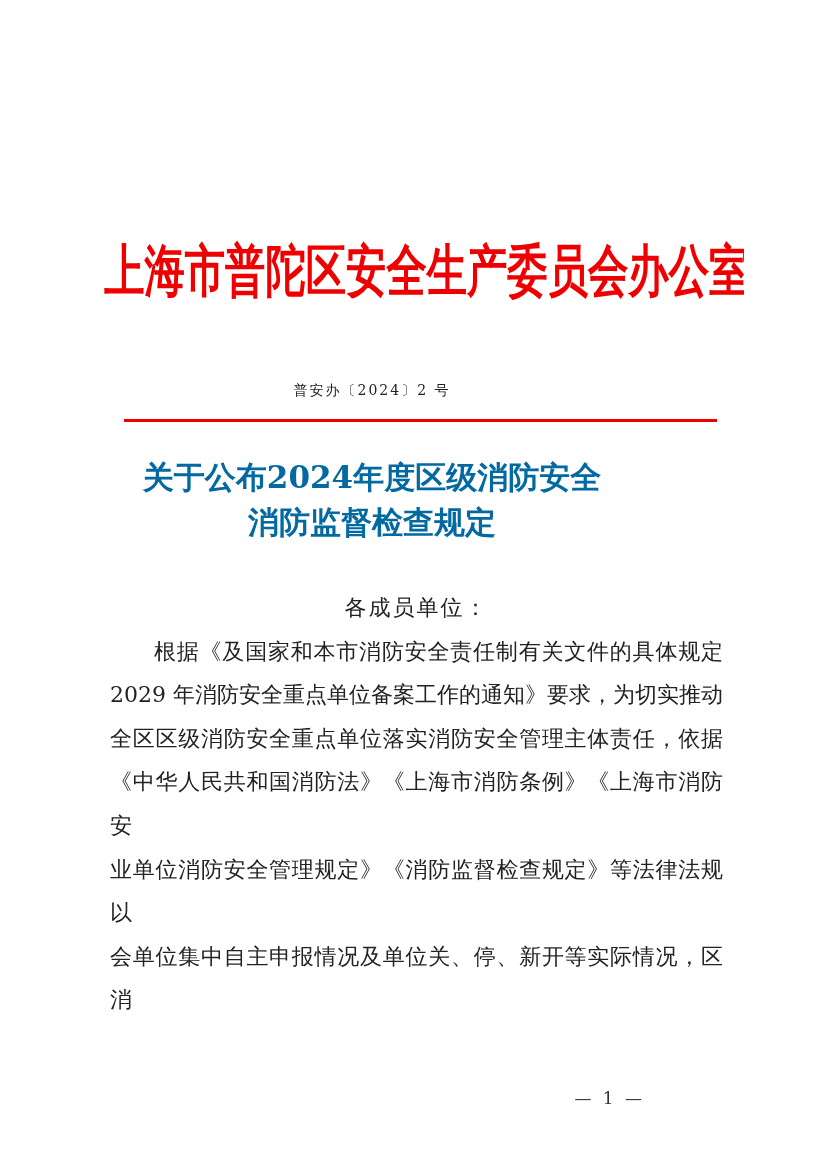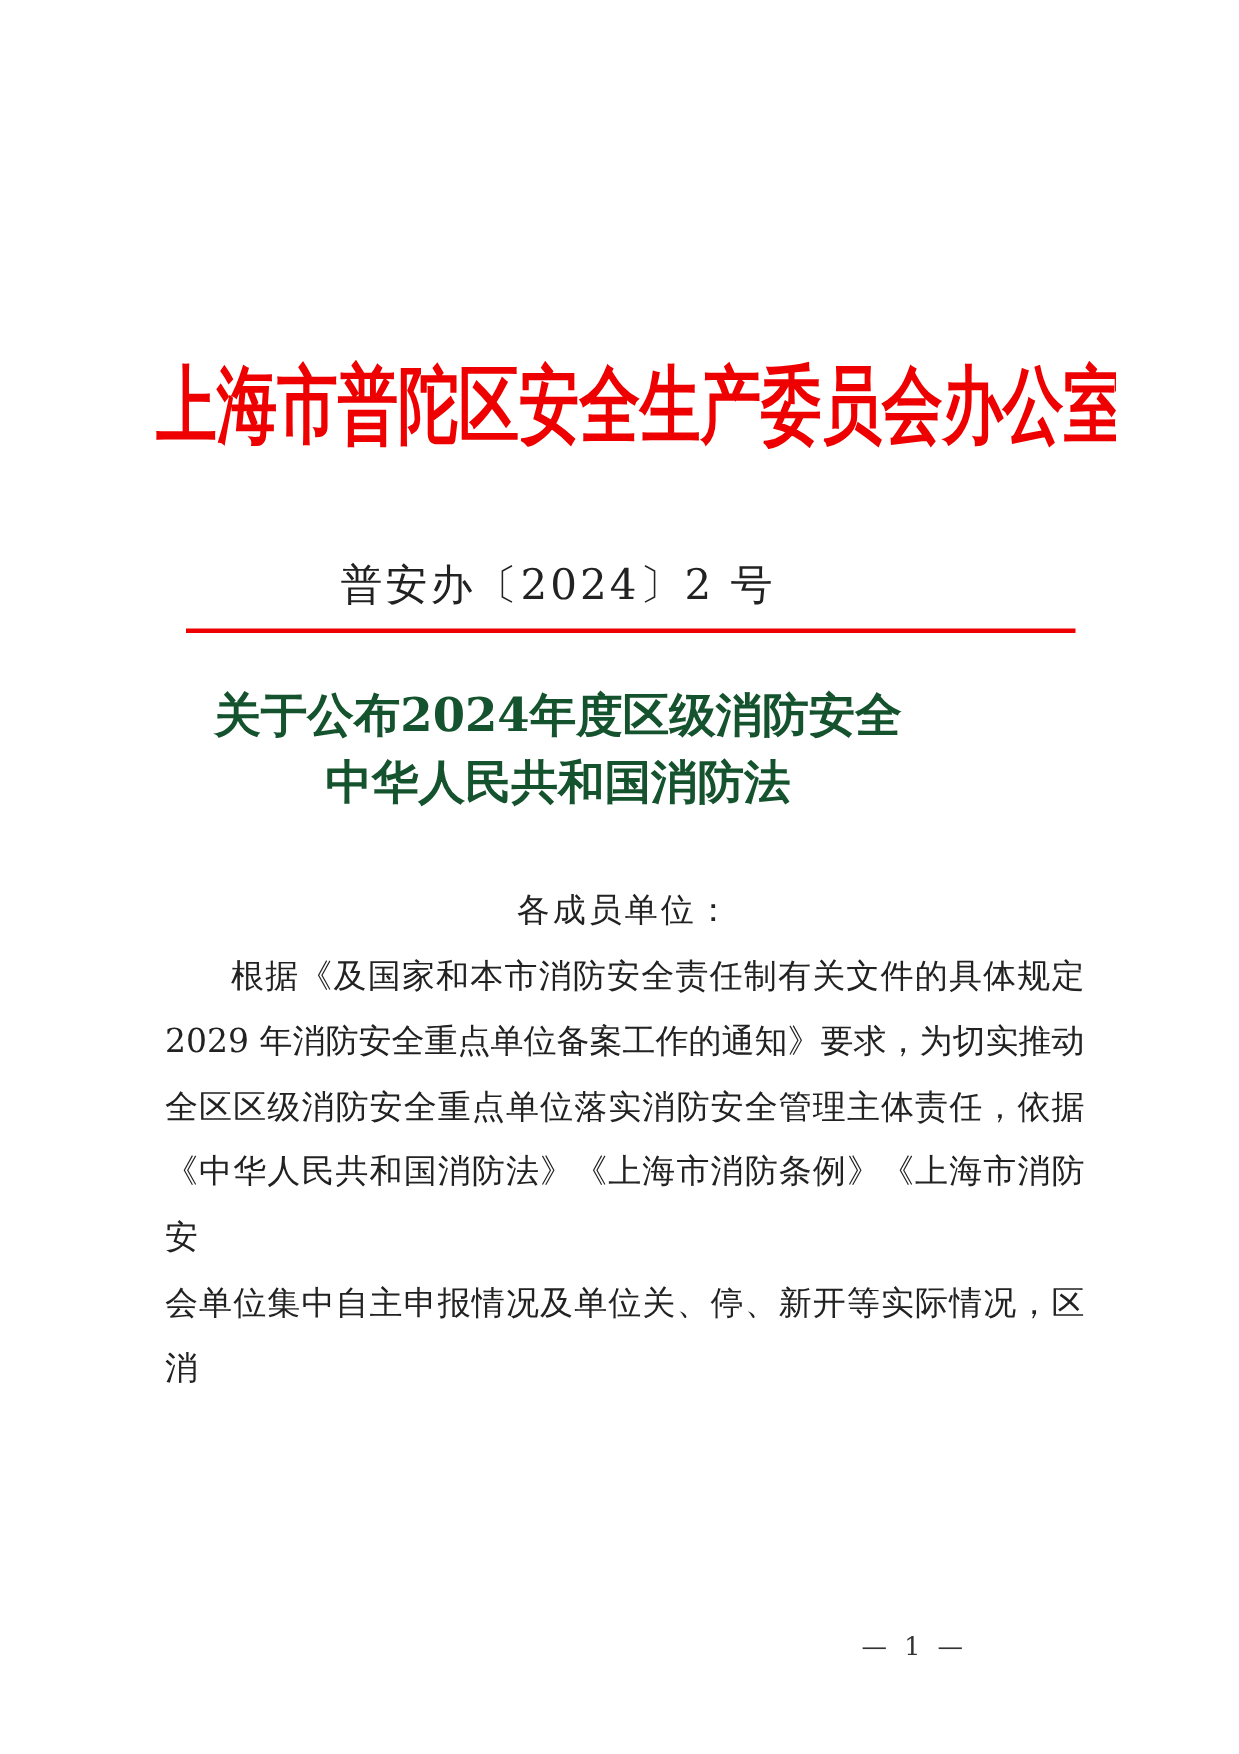--- a/index.html
+++ b/index.html
@@ -29,41 +29,41 @@
     letter-spacing: 0px;
   }
   .doc-number {
     position: absolute;
     top: 372px;
     left: 0;
     right: 0;
     height: 36px;
     line-height: 36px;
     text-align: center;
-    font-size: 28px;
+    font-size: 14px;
     color: #222222;
     letter-spacing: 2px;
   }
   .red-divider {
     position: absolute;
     top: 419px;
     left: 124px;
     width: 593px;
     height: 3px;
     background: #ee0000;
   }
   .notice-title {
     position: absolute;
     top: 455px;
     left: 0;
     right: 0;
     text-align: center;
     font-size: 31px;
     font-weight: bold;
-    color: #14532d;
+    color: #0369a1;
     line-height: 45px;
   }
   .notice-title .t-line { display: block; }
   .body-block {
     position: absolute;
     top: 586px;
     left: 110px;
     width: 613px;
     font-size: 22px;
     line-height: 43.6px;
@@ -95,30 +95,31 @@
 <div class="page">
 
   <div class="header-title">上海市普陀区安全生产委员会办公室</div>
 
   <div class="doc-number">普安办〔2024〕2 号</div>
 
   <div class="red-divider"></div>
 
   <div class="notice-title">
     <span class="t-line">关于公布2024年度区级消防安全</span>
-    <span class="t-line">中华人民共和国消防法</span>
+    <span class="t-line">消防监督检查规定</span>
   </div>
 
   <div class="body-block">
     <div class="salutation">各成员单位：</div>
     <div>
       <div class="para-line">根据《及国家和本市消防安全责任制有关文件的具体规定</div>
       <div class="para-line">2029 年消防安全重点单位备案工作的通知》要求，为切实推动</div>
       <div class="para-line">全区区级消防安全重点单位落实消防安全管理主体责任，依据</div>
       <div class="para-line">《中华人民共和国消防法》《上海市消防条例》《上海市消防安</div>
+      <div class="para-line">业单位消防安全管理规定》《消防监督检查规定》等法律法规以</div>
       <div class="para-line">会单位集中自主申报情况及单位关、停、新开等实际情况，区消</div>
 
     </div>
   </div>
 
   <div class="page-number">— 1 —</div>
 
 </div>
 
 </body></html>

